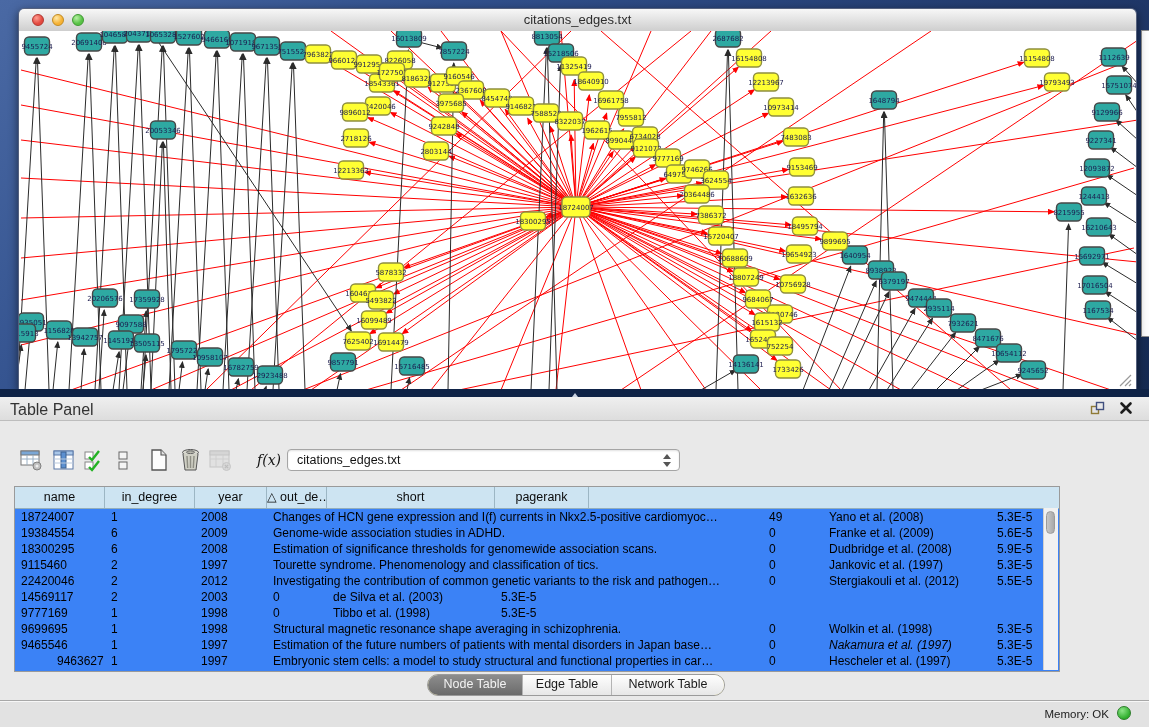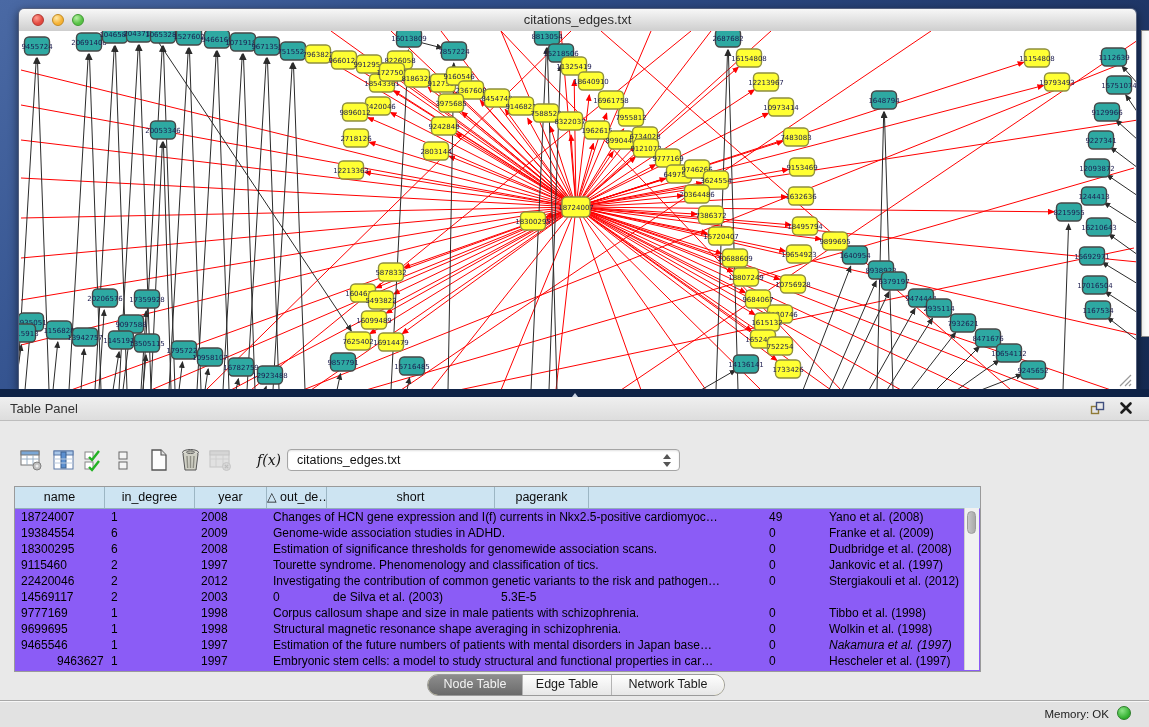--- a/index.html
+++ b/index.html
@@ -21,37 +21,37 @@
   .tl{position:absolute;top:5px;width:12px;height:12px;border-radius:50%;display:block;}
   .tl.red{left:13px;background:radial-gradient(circle at 35% 30%,#ff9d92,#e3493f 60%);border:1px solid #b23630;box-sizing:border-box;}
   .tl.yellow{left:33px;background:radial-gradient(circle at 35% 30%,#ffe9a8,#f6b234 60%);border:1px solid #c28b22;box-sizing:border-box;}
   .tl.green{left:53px;background:radial-gradient(circle at 35% 30%,#b6f0a4,#58c246 60%);border:1px solid #3e9a31;box-sizing:border-box;}
   .canvas{position:absolute;left:0;top:22px;width:1117px;height:359px;background:#ffffff;display:block;}
   .grip{position:absolute;right:3px;bottom:2px;width:16px;height:15px;}
   
   .panel{position:absolute;left:0;top:397px;width:1149px;height:330px;background:#e9e9e9;}
   .panel-titlebar{position:relative;height:23px;background:linear-gradient(#efefef,#dddddd);
                   border-bottom:1px solid #bdbdbd;}
-  .panel-title{position:absolute;left:10px;top:4px;font-size:13px;color:#333;}
+  .panel-title{position:absolute;left:10px;top:4px;font-size:16px;color:#333;}
   .float-icon{position:absolute;right:44px;top:4px;width:15px;height:15px;}
   .close-icon{position:absolute;right:16px;top:4px;width:14px;height:14px;}
   .toolbar{position:absolute;left:0;top:23px;width:100%;height:62px;}
   .tbtn{position:absolute;top:28px;width:24px;height:24px;background:transparent;border:none;padding:0;cursor:pointer;}
   .tbtn svg{display:block;}
   .fx{font-family:"DejaVu Serif",serif;font-style:italic;font-size:14px;color:#111;}
   .combo{position:absolute;left:287px;top:29px;width:393px;height:22px;background:#ffffff;
          border:1px solid #a5a5a5;border-radius:4px;box-sizing:border-box;
          box-shadow:inset 0 1px 2px rgba(0,0,0,.12);}
   .combo .val{position:absolute;left:9px;top:3px;font-size:12.5px;color:#111;}
   .combo .stepper{position:absolute;right:8px;top:4px;width:9px;height:13px;}
   .combo .stepper:before{content:"";position:absolute;left:1px;top:0;border-left:4px solid transparent;
         border-right:4px solid transparent;border-bottom:5px solid #555;}
   .combo .stepper:after{content:"";position:absolute;left:1px;bottom:0;border-left:4px solid transparent;
         border-right:4px solid transparent;border-top:5px solid #555;}
-  .tablebox{position:absolute;left:14px;top:89px;width:967px;height:186px;background:#8b5cf6;
+  .tablebox{position:absolute;left:14px;top:89px;width:1046px;height:186px;background:#3b82f6;
             border:1px solid #9a9a9a;box-sizing:border-box;overflow:hidden;}
   .thead{display:flex;height:21px;background:#cde4f2;border-bottom:1px solid #93aebc;}
   .th{box-sizing:border-box;border-right:1px solid #9cb6c4;font-size:12.5px;color:#0b0b0b;
       text-align:center;line-height:20px;overflow:hidden;white-space:nowrap;flex:0 0 auto;}
   .tr{display:flex;height:16px;line-height:16px;}
   .td{box-sizing:border-box;padding-left:6px;font-size:12px;color:#000;
       overflow:hidden;white-space:nowrap;flex:0 0 auto;}
   .vscroll{position:absolute;right:1px;top:21px;bottom:1px;width:14px;background:#f1f1f1;
            border-left:1px solid #cfcfcf;}
   .vthumb{position:absolute;left:2px;top:3px;width:9px;height:23px;background:linear-gradient(90deg,#c7c7c7,#a9a9a9);
@@ -882,21 +882,20 @@
             <div class="td" style="width: 90px;">2</div>
             <div class="td" style="width: 72px;">2003</div>
             <div class="td" style="width: 60px;">0</div>
             <div class="td" style="width: 168px;">de Silva et al. (2003)</div>
             <div class="td" style="width: 94px;">5.3E-5</div>
           </div>
           <div class="tr">
             <div class="td" style="width: 90px;">9777169</div>
             <div class="td" style="width: 90px;">1</div>
             <div class="td" style="width: 72px;">1998</div>
-            <div class="td" style="width: 496px;">Corpus callosum shape and size in male patients with schizophrenia.</div>
             <div class="td" style="width: 60px;">0</div>
             <div class="td" style="width: 168px;">Tibbo et al. (1998)</div>
             <div class="td" style="width: 94px;">5.3E-5</div>
           </div>
           <div class="tr">
             <div class="td" style="width: 90px;">9699695</div>
             <div class="td" style="width: 90px;">1</div>
             <div class="td" style="width: 72px;">1998</div>
             <div class="td" style="width: 496px;">Structural magnetic resonance shape averaging in schizophrenia.</div>
             <div class="td" style="width: 60px;">0</div>

